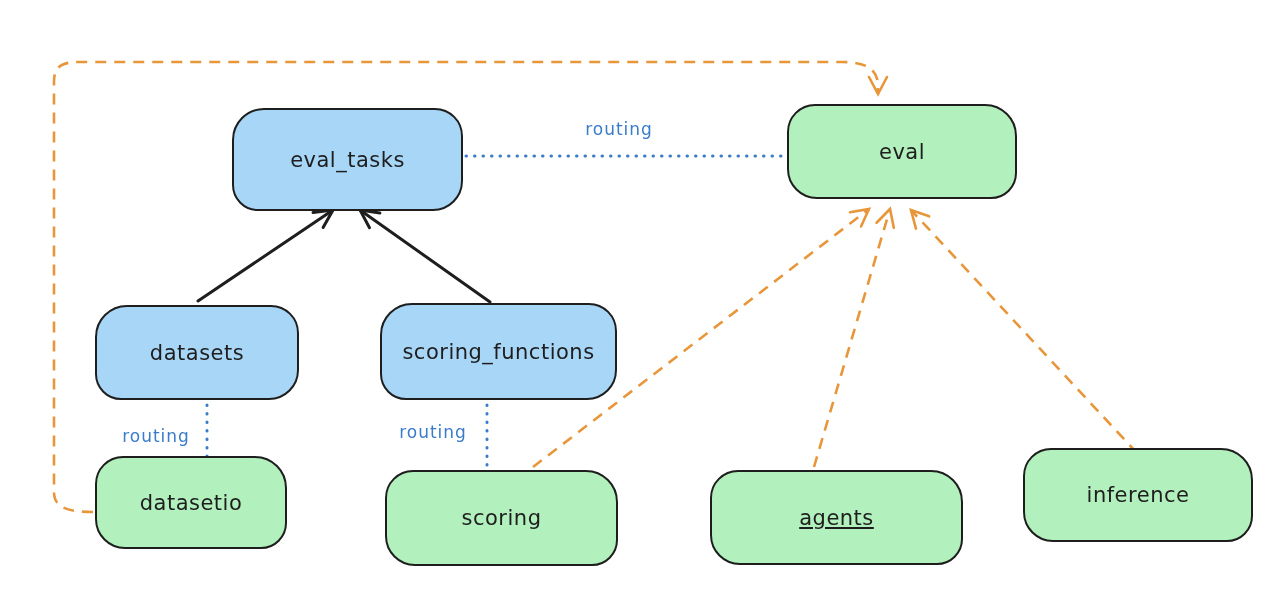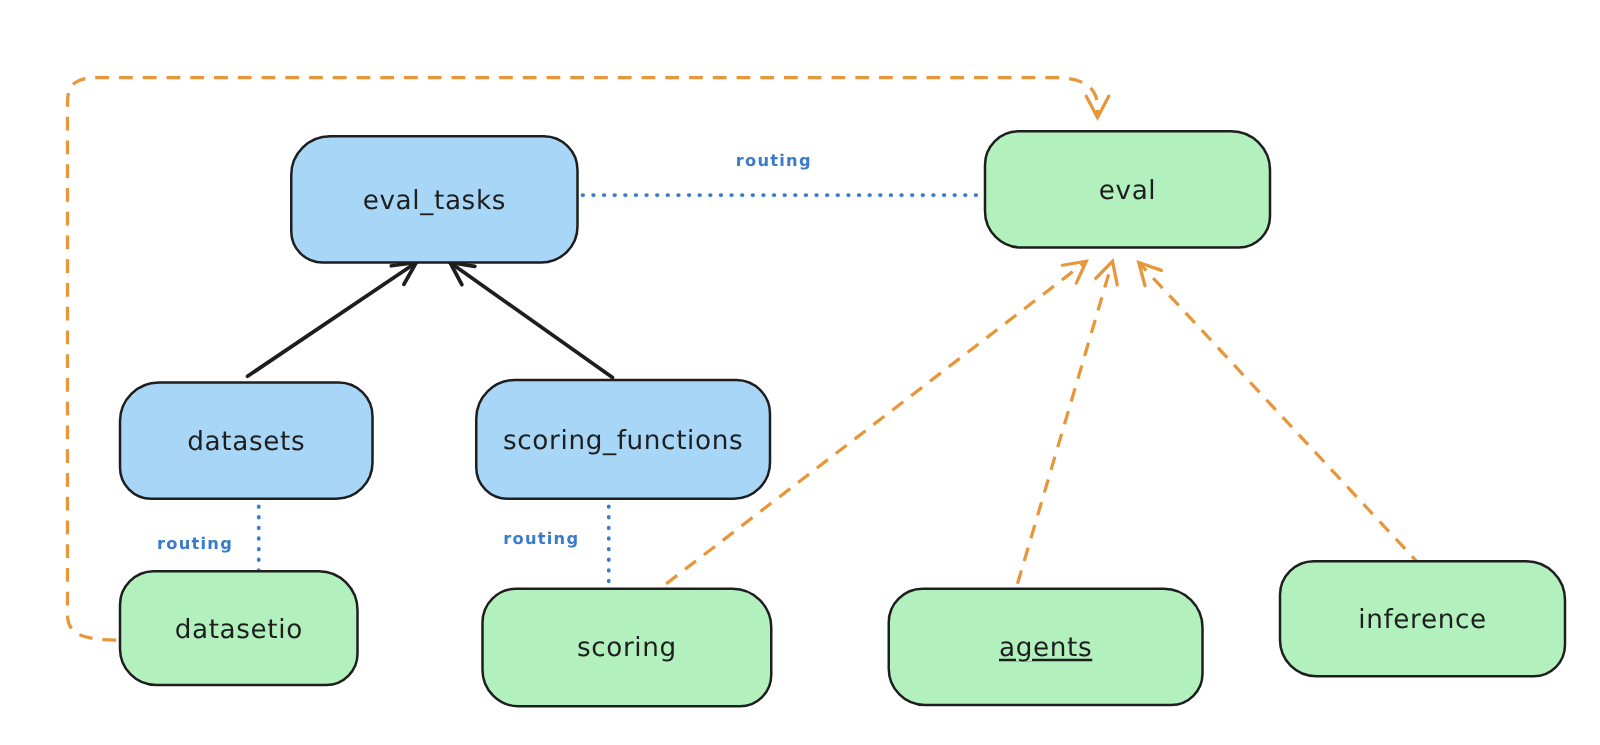--- a/index.html
+++ b/index.html
@@ -53,22 +53,22 @@
     justify-content: center;
     font-size: 21px;
     letter-spacing: 0.5px;
     color: var(--stroke, #1e1e1e);
   }
   .node.blue { background: var(--blue-fill, #a7d6f7); border-radius: 32px 28px 30px 26px; }
   .node.green { background: var(--green-fill, #b2f0bd); border-radius: 28px 32px 26px 30px; }
   .edge-label {
     position: absolute;
     transform: translate(-50%, -50%);
-    font-size: 13px;
-    font-weight: bold;
+    font-size: 17px;
+    font-weight: normal;
     letter-spacing: 1px;
     color: var(--blue-line, #3a7cc9);
     white-space: nowrap;
   }
 </style>
 </head>
 <body>
 
 <div class="canvas">
 

